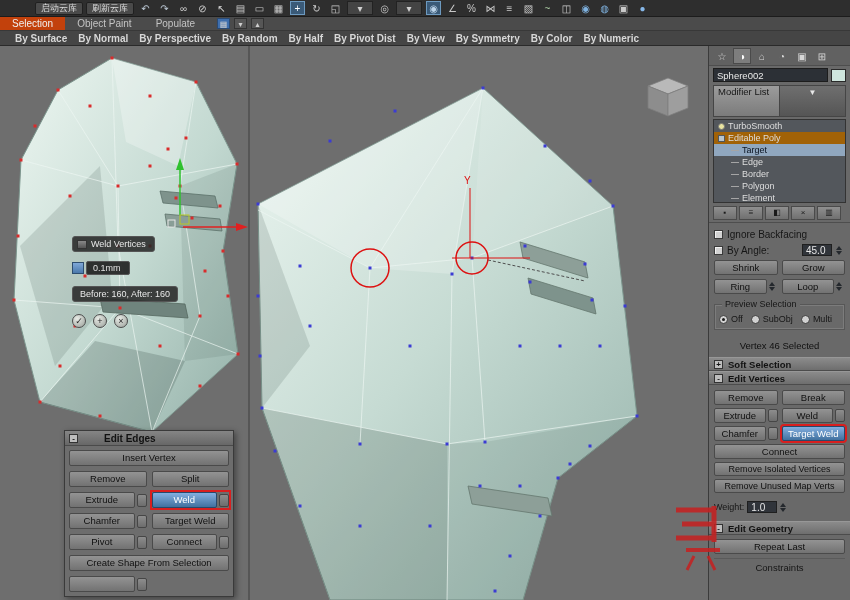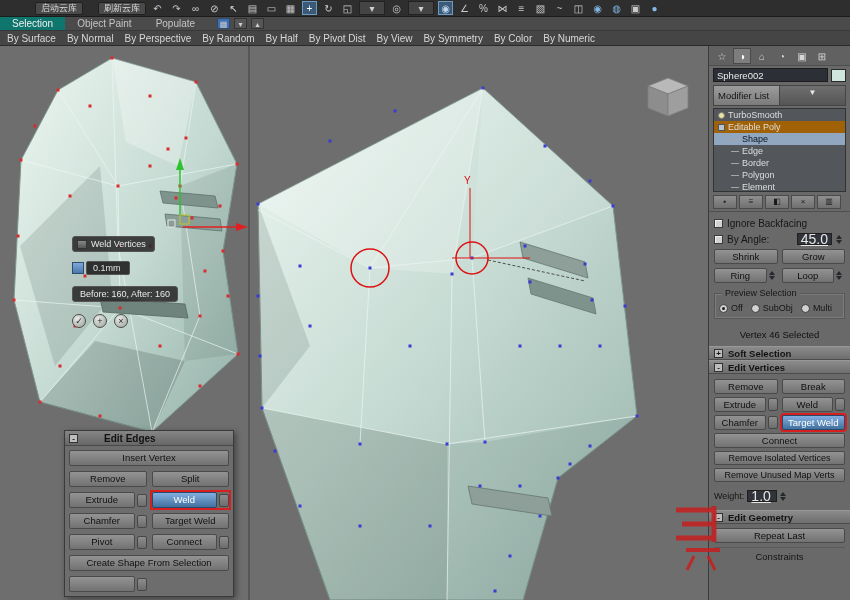--- a/index.html
+++ b/index.html
@@ -2,43 +2,43 @@
 <html><head>
 <meta charset="utf-8">
 <style>
   * { margin:0; padding:0; box-sizing:border-box; }
   body { font-family:"Liberation Sans", sans-serif; background:#333; }
   .screen { position:relative; width:850px; height:600px; background:#6e6e6e; overflow:hidden; font-size:11px; }
 
   
   .top-toolbar { position:absolute; top:0; left:0; width:850px; height:17px; background:#2e2e2e;
                  display:flex; align-items:center; gap:4px; padding:0 3px; border-bottom:1px solid #1c1c1c; }
-  .cn-btns { display:flex; gap:15px;padding-left:32px; }
+  .cn-btns { display:flex; gap:3px;padding-left:32px; }
   .cn-btn { background:#4a4a4a; color:#ddd; font-size:9px; height:13px; line-height:11px; padding:0 5px;
             border:1px solid #202020; border-radius:2px; }
   .tb-icons { display:flex; gap:4px; align-items:center; flex:1; }
   .tb-icon { width:15px; height:14px; font-size:10px; line-height:14px; text-align:center; color:#c9c9c9;
              border:1px solid transparent; cursor:default; }
   .tb-icon.active { background:#3a5a78; border:1px solid #6d9ac0; }
   .tb-icon.wide { width:26px; background:#444; border:1px solid #222; }
 
   
   .ribbon { position:absolute; top:17px; left:0; width:850px; height:14px; background:#4b4b4b;
             display:flex; align-items:stretch; border-bottom:1px solid #383838; }
   .ribbon-tabs { display:flex; }
   .ribbon-tab { padding:0 12px; line-height:14px; color:#c4c4c4; font-size:10px; }
-  .ribbon-tab.active { background:#0f766e; color:#f0f0f0; }
+  .ribbon-tab.active { background:#c2410c; color:#f0f0f0; }
   .ribbon-mini { display:flex; gap:4px; align-items:center; padding-left:10px; }
   .mini-icon { width:13px; height:11px; font-size:8px; line-height:11px; text-align:center; color:#cfcfcf;
                background:#3f6fae; border:1px solid #2a4a74; }
   .mini-icon:nth-child(2), .mini-icon:nth-child(3) { background:#565656; border-color:#333; }
 
   
   .sub-toolbar { position:absolute; top:31px; left:0; width:850px; height:15px; background:#454545;
-                 border-bottom:1px solid #2a2a2a; display:flex; gap:11px; align-items:center; padding:0 7px; }
+                 border-bottom:1px solid #2a2a2a; display:flex; gap:11px; align-items:center; padding:0 15px;font-weight:bold; }
   .sub-item { color:#d8d8d8; font-size:10px; white-space:nowrap; }
 
   
   .viewport { position:absolute; top:46px; left:0; width:708px; height:554px; background:#6e6e6e; overflow:hidden; }
   .viewport svg.scene { position:absolute; top:0; left:0; }
 
   
   .weld-caddy { position:absolute; left:72px; top:190px; width:140px; }
   .caddy-title { display:inline-flex; align-items:center; gap:4px; background:rgba(40,40,40,.88); color:#e8e8e8;
                  font-size:9px; padding:2px 8px 2px 4px; border-radius:3px; border:1px solid #555; }
@@ -81,21 +81,21 @@
                    border-left:1px solid #3b3b3b; color:#161616; font-size:10px; overflow:hidden; }
   .panel-tabs { height:20px; display:flex; align-items:center; gap:2px; padding:0 4px; background:#616161;
                 border-bottom:1px solid #4e4e4e; }
   .ptab { width:18px; height:16px; text-align:center; line-height:16px; font-size:10px; color:#d6d6d6;
           border:1px solid transparent; }
   .ptab.active { background:#7d7d7d; border:1px solid #4a4a4a; color:#fff; }
   .name-row { height:18px; display:flex; align-items:center; gap:3px; padding:1px 4px; }
   .obj-name { flex:1; background:#2c3036; color:#e9e9e9; border:1px solid #1d1d1d; height:14px; line-height:13px;
               padding:0 3px; font-size:9.5px; }
   .color-swatch { width:15px; height:13px; background:#cfe6de; border:1px solid #2a2a2a; }
-  .mod-list { height:21px; margin:1px 4px; display:flex; align-items:center; background:linear-gradient(#9c9c9c,#7b7b7b);
+  .mod-list { height:32px; margin:1px 4px; display:flex; background:linear-gradient(#9c9c9c,#7b7b7b);
               border:1px solid #454545; font-size:9.5px; }
   .mod-list span { flex:1; padding:0 4px; }
   .dd-btn { width:14px; height:100%; background:linear-gradient(#6f6f6f,#555); color:#e8e8e8; font-size:8px;
             text-align:center; line-height:14px; border-left:1px solid #454545; }
   .stack { margin:2px 4px; height:84px; background:#53575c; border:1px solid #333; overflow:hidden; }
   .stack-row { height:12px; display:flex; align-items:center; gap:3px; color:#dedede; font-size:9px; padding-left:4px; }
   .stack-row.r-child { padding-left:17px; }
   .stack-row.sel-gray { background:#a16207; }
   .stack-row.sel-blue { background:#90a7bf; color:#0b1422; }
   .s-icon { flex:none; }
@@ -103,21 +103,21 @@
   .s-icon.box { width:7px; height:7px; background:#b8c4cc; border:1px solid #50565c; }
   .s-icon.dash { width:8px; height:0; border-top:1px solid #a5a5a5; }
   .stack-btns { height:17px; display:flex; gap:2px; padding:1px 4px; }
   .stk-btn { width:24px; height:14px; background:linear-gradient(#8f8f8f,#707070); border:1px solid #4a4a4a;
              font-size:8px; line-height:12px; text-align:center; color:#1a1a1a; }
 
   .sel-section { border-top:1px solid #4e4e4e; padding:6px 5px 6px; display:flex; flex-direction:column; gap:4px; }
   .chk-row { display:flex; align-items:center; gap:4px; }
   .cbx { width:9px; height:9px; background:#d2d2d2; border:1px solid #3a3a3a; box-shadow:inset 1px 1px 0 #f2f2f2; flex:none; }
   .nfield { background:#30343a; color:#e6e6e6; border:1px solid #1f1f1f; height:12px; line-height:11px;
-            padding:0 3px; font-size:14px; min-width:30px;text-decoration:underline; }
+            padding:0 3px; font-size:10px; min-width:30px; }
   .spin { display:inline-flex; flex-direction:column; justify-content:center; gap:1px; width:9px; flex:none; }
   .spin i { width:0; height:0; border-left:3px solid transparent; border-right:3px solid transparent; }
   .spin .up { border-bottom:4px solid #24282d; }
   .spin .dn { border-top:4px solid #24282d; }
   .pair-row { display:grid; grid-template-columns:1fr 1fr; gap:4px; }
   .cell { display:flex; gap:2px; align-items:center; }
   .cell .pbtn { flex:1; }
   .grp { border:1px solid #575757; box-shadow:inset 0 0 0 1px #7c7c7c; position:relative; margin-top:6px;
          padding:9px 4px 5px; }
   .grp-legend { position:absolute; top:-6px; left:7px; background:#696969; padding:0 3px; font-size:9px; }
@@ -464,21 +464,21 @@
           <span>TurboSmooth</span>
         </div>
 
         <div class="stack-row sel-gray">
           <span class="s-icon box"></span>
           <span>Editable Poly</span>
         </div>
 
         <div class="stack-row r-child sel-blue">
           <span class="s-icon dash"></span>
-          <span>Shape</span>
+          <span>Target</span>
         </div>
 
         <div class="stack-row r-child">
           <span class="s-icon dash"></span>
           <span>Edge</span>
         </div>
 
         <div class="stack-row r-child">
           <span class="s-icon dash"></span>
           <span>Border</span>

